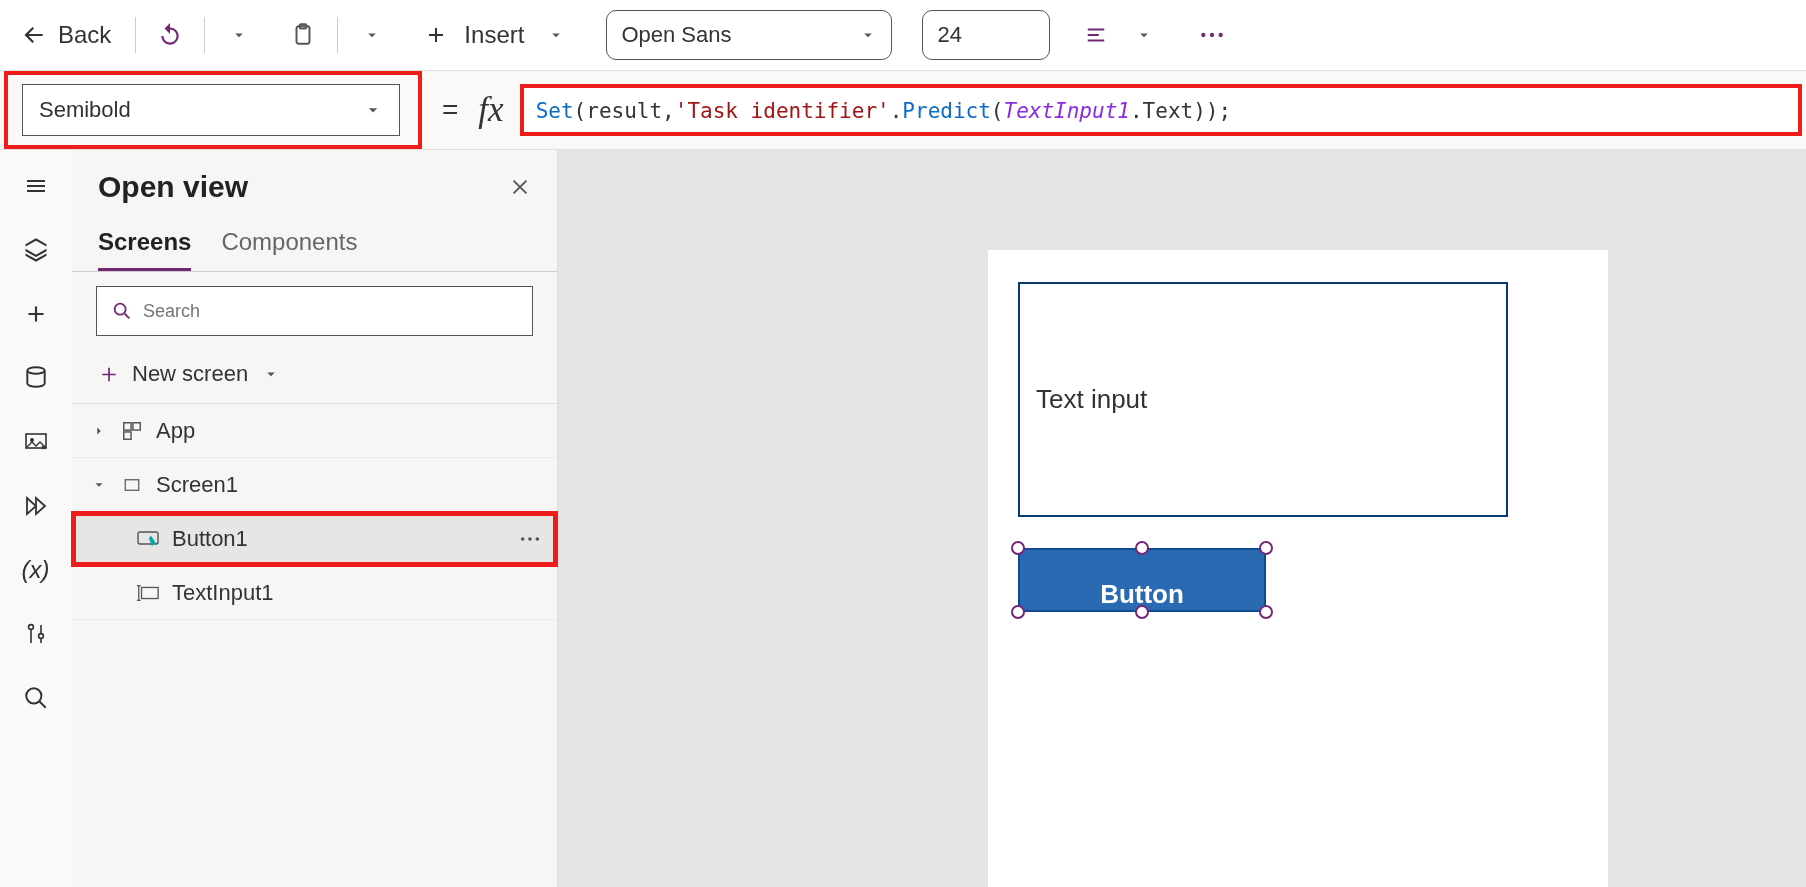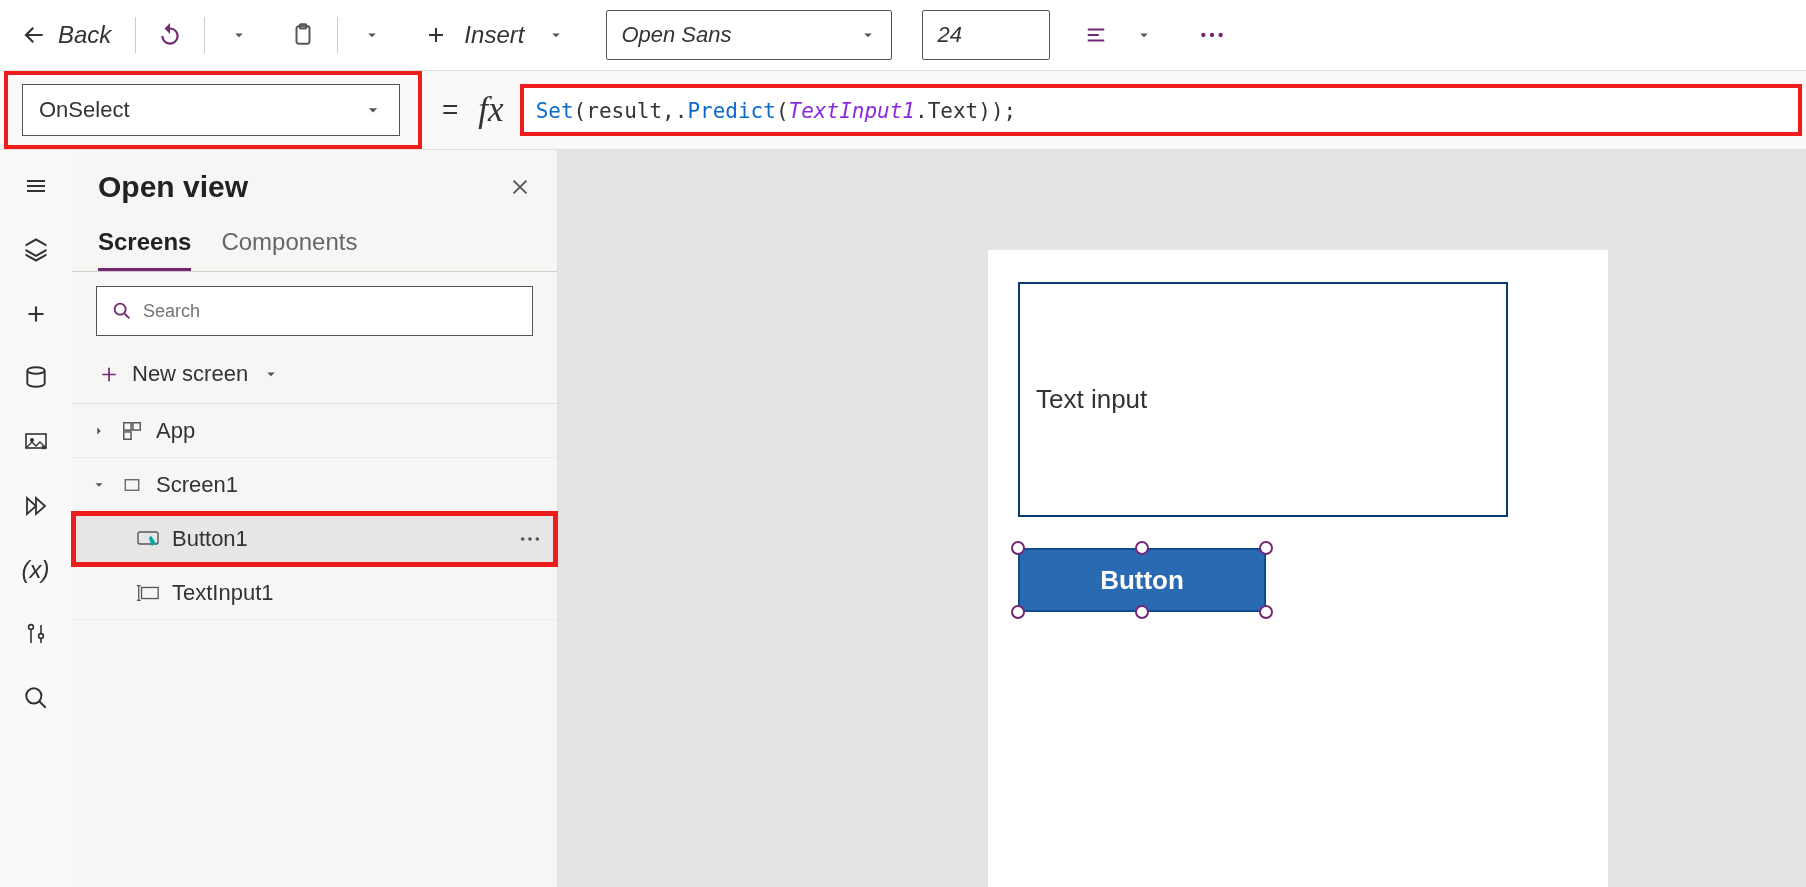--- a/index.html
+++ b/index.html
@@ -14,30 +14,29 @@
 
   
   .toolbar {
     height: 70px;
     display: flex;
     align-items: center;
     padding: 0 20px;
     gap: 6px;
     border-bottom: 0px solid #ddd;
     background: #fff;
-    font-style: italic;
   }
   .toolbar .arrow-back { width: 28px; height: 28px; display:flex; align-items:center; justify-content:center; }
   .toolbar .back-label { font-size: 24px; margin-left: 4px; margin-right:10px; }
   .sep { width:1px; height:36px; background:#ccc; margin:0 8px; }
   .tb-icon { width:40px; height:40px; display:flex; align-items:center; justify-content:center; color:#444; }
   .insert-label { font-size:24px; margin: 0 6px 0 2px; }
   .dd {
     border: 1px solid #555;
-    border-radius: 2px;
+    border-radius: 10px;
     height: 50px;
     display:flex;
     align-items:center;
     padding: 0 14px;
     font-size: 22px;
     color:#333;
     background:#fff;
     margin-left: 24px;
   }
   .font-dd { width: 286px; justify-content:space-between; }
@@ -199,21 +198,21 @@
     position:absolute;
     left: 30px;
     top: 298px;
     width: 248px;
     height: 64px;
     background:#2a6ab3;
     color:#fff;
     font-size:26px;
     font-weight:600;
     display:flex;
-    align-items:center;
+    align-items:flex-end;
     justify-content:center;
     border:2px solid #104b91;
   }
   .sel-handle {
     position:absolute;
     width:14px; height:14px;
     border:2px solid #742774;
     border-radius:50%;
     background:#fff;
   }
@@ -294,35 +293,36 @@
           <circle cx="12" cy="3" r="2" fill="#742774"></circle>
           <circle cx="20" cy="3" r="2" fill="#742774"></circle>
         </svg>
     </div>
   </div>
 </div>
 
 <div class="formula-row">
   <div class="prop-wrap hl-red">
     <div class="prop-select">
-      <span>OnSelect</span>
+      <span>Semibold</span>
       <span>
         <svg width="20" height="20" viewBox="0 0 24 24">
             <path d="M7 10l5 5 5-5z" fill="#555"></path>
           </svg>
       </span>
     </div>
   </div>
   <span class="eq">=</span>
   <span class="fx">f<span style="font-style:italic">x</span></span>
   <div class="formula-input hl-red" style="border-width:4px; border-color:#ef1c1c; padding-top:2px;">
     <span class="tk-bl">Set</span>
       <span class="tk-plain">(</span>
       <span class="tk-plain">result</span>
       <span class="tk-plain">, </span>
+      <span class="tk-txt">'Task identifier'</span>
       <span class="tk-plain">.</span>
       <span class="tk-bl">Predict</span>
       <span class="tk-plain">(</span>
       <span class="tk-id">TextInput1</span>
       <span class="tk-plain">.</span>
       <span class="tk-plain">Text</span>
       <span class="tk-plain">));</span>
   </div>
 </div>
 

